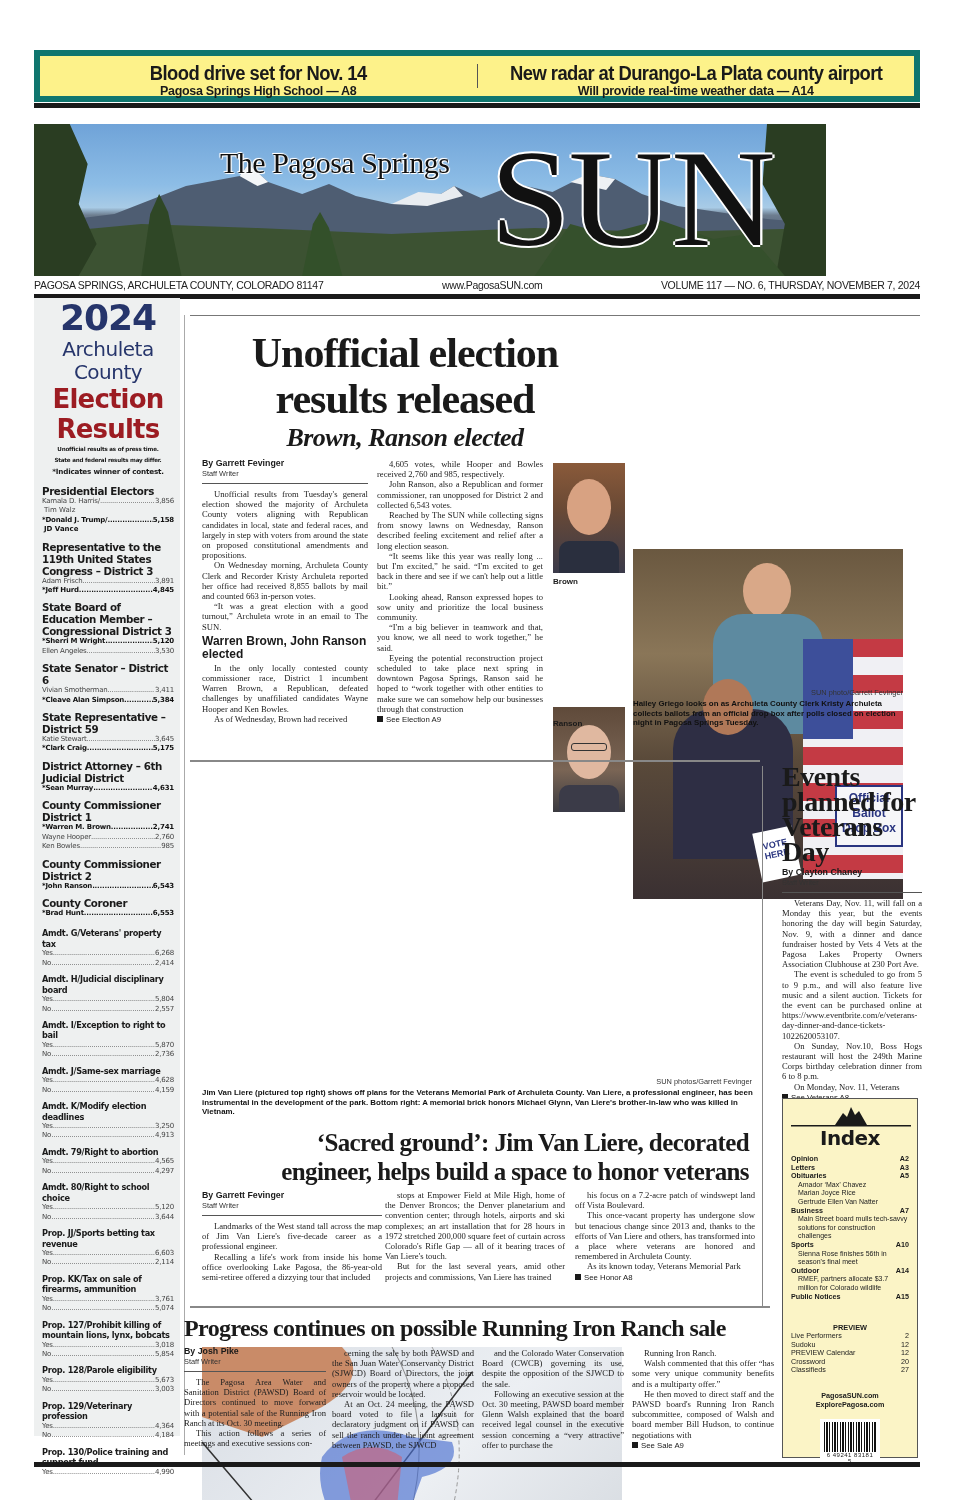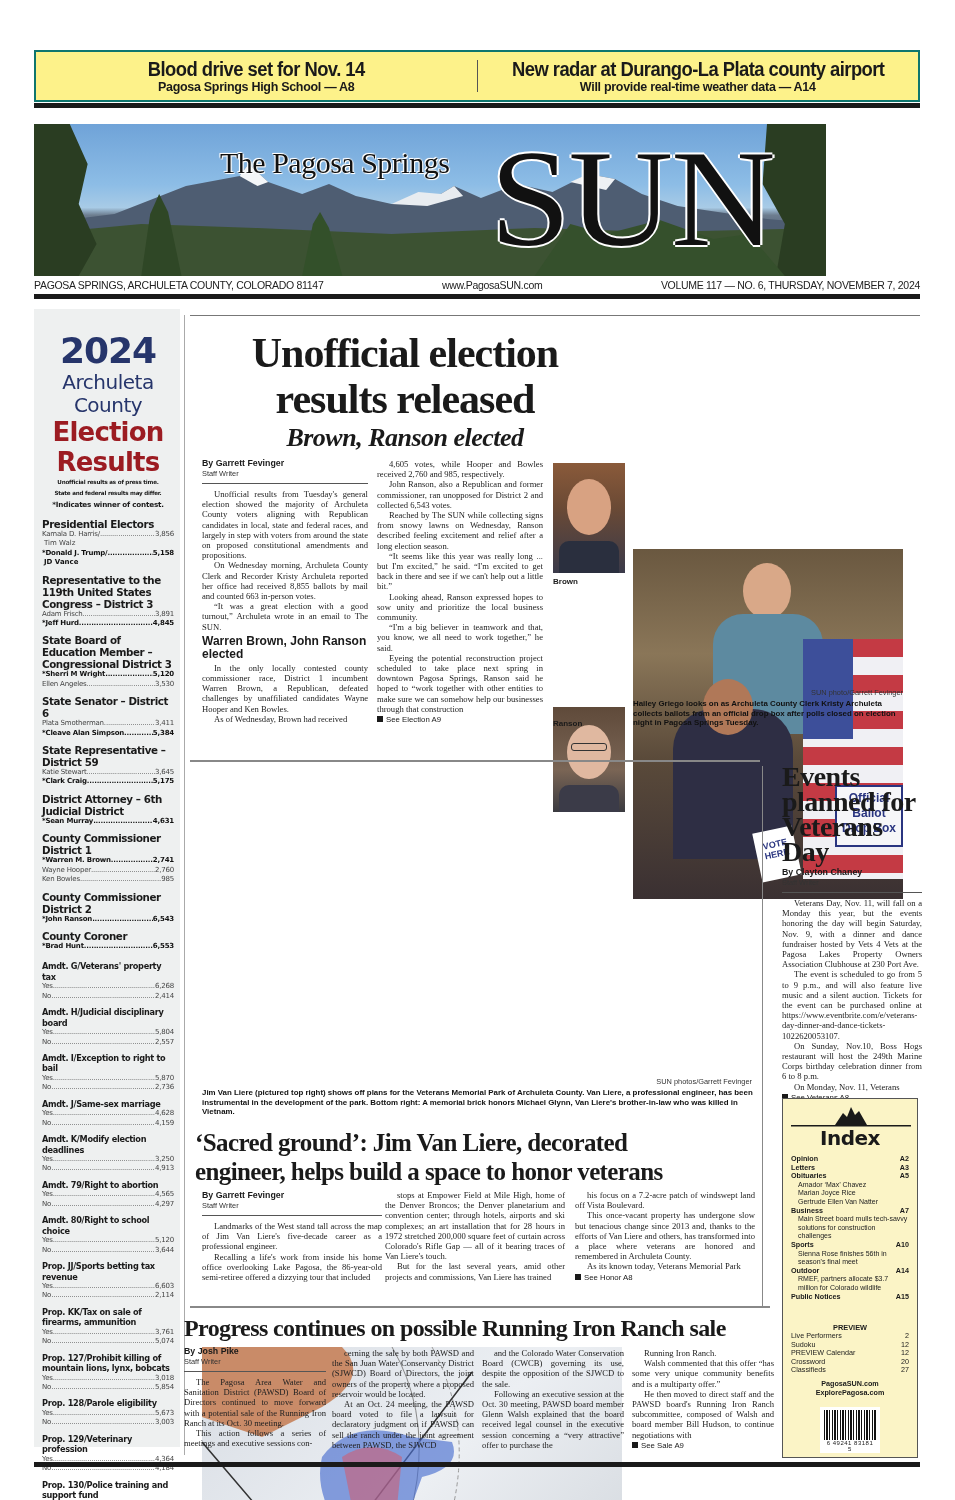--- a/index.html
+++ b/index.html
@@ -2,42 +2,42 @@
 <html><head>
 <meta charset="utf-8">
 <style>
 *{box-sizing:border-box;margin:0;padding:0}
 body{width:955px;height:1500px;background:#fff;position:relative;overflow:hidden;font-family:"Liberation Serif",serif;color:#1a1a1a}
 .abs{position:absolute}
 .sans{font-family:"Liberation Sans",sans-serif}
 .serif{font-family:"Liberation Serif",serif}
 
 
-#teaser{left:34px;top:50px;width:886px;height:52px;background:#fdf28a;border:2px solid #0f766e;display:flex}
+#teaser{left:34px;top:50px;width:886px;height:52px;background:#fdf28a;border:6px solid #0f766e;display:flex}
 #teaser .t{flex:1;text-align:center;padding-top:6px}
 #teaser .t h2{font-family:"Liberation Sans",sans-serif;font-weight:bold;font-size:20px;letter-spacing:-0.6px;line-height:22px;transform:scaleX(.92)}
 #teaser .t p{font-family:"Liberation Sans",sans-serif;font-weight:bold;font-size:12.5px;letter-spacing:-0.3px;line-height:15px}
 #teaser .div{width:1px;background:#555;margin:8px 0}
 #teaserrule{left:34px;top:103px;width:886px;height:5px;background:#1a1a1a}
 
 
 #mast{left:34px;top:124px;width:792px;height:152px;overflow:hidden;
  background:linear-gradient(180deg,#6fa3d8 0%,#8dbde6 40%,#a8cbe6 55%,#6d7d8f 60%,#54657a 70%,#3f5a3c 80%,#2f4a2a 100%)}
 #mast .mtn{position:absolute;left:0;top:0;width:100%;height:100%}
 #mast .pre{position:absolute;left:186px;top:22px;font-family:"Liberation Serif",serif;font-size:30px;color:#111;letter-spacing:-0.5px;-webkit-text-stroke:0;text-shadow:0 0 2px #fff,0 0 2px #fff,1px 1px 0 #fff,-1px -1px 0 #fff}
 #mast .sun{position:absolute;left:456px;top:6px;font-family:"Liberation Serif",serif;font-size:138px;line-height:138px;color:#111;letter-spacing:-2px;text-shadow:2px 0 0 #fff,-2px 0 0 #fff,0 2px 0 #fff,0 -2px 0 #fff;transform:scaleX(1.05);transform-origin:left}
 #mast .price{position:absolute;left:795px;top:22px;font-family:"Liberation Serif",serif;font-size:34px;color:#111;text-shadow:0 0 3px #fff}
 #mast .price sup{font-size:17px;vertical-align:top;position:relative;top:2px}
 
 
 #folio{left:34px;top:279px;width:886px;height:14px;display:flex;justify-content:space-between;font-family:"Liberation Sans",sans-serif;font-size:10.5px;letter-spacing:-0.3px;color:#222}
 #foliorule{left:34px;top:294px;width:886px;height:5px;background:#1a1a1a}
 
 
-#elect{left:34px;top:309px;width:146px;height:1138px;background:#eef0f0;padding:22px 6px 0 8px}
+#elect{left:34px;top:298px;width:146px;height:1138px;background:#eef0f0;padding:0 6px 0 8px}
 #elect .yr{font-family:"DejaVu Sans",sans-serif;font-weight:bold;color:#26356b;font-size:36px;text-align:center;line-height:40px;letter-spacing:-1px}
 #elect .co{font-family:"DejaVu Sans",sans-serif;font-weight:normal;color:#26356b;font-size:20px;text-align:center;line-height:23px;letter-spacing:-0.5px}
 #elect .er{font-family:"DejaVu Sans",sans-serif;font-weight:bold;color:#9c1c22;font-size:26px;text-align:center;line-height:30px;letter-spacing:-0.8px}
 #elect .note{font-family:"DejaVu Sans",sans-serif;font-weight:bold;font-size:5.6px;text-align:center;line-height:11px;letter-spacing:-0.2px}
 #elect .note2{font-family:"DejaVu Sans",sans-serif;font-weight:bold;font-size:7.2px;text-align:center;line-height:11px;margin-bottom:8px;letter-spacing:-0.2px}
 .race{margin-bottom:6px}
 .race h4{font-family:"DejaVu Sans",sans-serif;font-weight:bold;font-size:10.3px;line-height:12px;letter-spacing:-0.4px;color:#1a1a1a}
 .race.prop h4{font-size:8.2px;line-height:10.5px;letter-spacing:-0.3px}
 .row{display:flex;font-family:"DejaVu Sans",sans-serif;font-size:7px;line-height:9.4px;color:#444;letter-spacing:-0.2px;white-space:nowrap;overflow:hidden}
 .row.win{font-weight:bold;color:#111}
@@ -163,21 +163,21 @@
         </div>
         <div class="row">
           <span class="n">Ellen Angeles</span>
           <span class="dots"></span>
           <span class="v">3,530</span>
         </div>
       </div>
       <div class="race">
         <h4>State Senator – District 6</h4>
         <div class="row">
-          <span class="n">Plata Smotherman</span>
+          <span class="n">Vivian Smotherman</span>
           <span class="dots"></span>
           <span class="v">3,411</span>
         </div>
         <div class="row win">
           <span class="n">*Cleave Alan Simpson</span>
           <span class="dots"></span>
           <span class="v">5,384</span>
         </div>
       </div>
       <div class="race">
@@ -476,21 +476,21 @@
     <path d="M120,110 Q150,70 210,90 L250,95 Q260,120 220,130 L200,185 Q170,215 150,200 Q110,150 120,110 Z" fill="#4a6fd0" fill-opacity=".65"></path>
     <path d="M140,110 Q170,90 200,110 L195,160 Q170,175 150,160 Z" fill="#d55a6a" fill-opacity=".55"></path>
     <path d="M0,0 L140,0 Q170,30 120,60 L60,90 L0,70 Z" fill="#c98b68"></path>
     <path d="M0,200 Q60,185 110,210 L120,260 Q60,292 0,292 Z" fill="#d09a7a"></path>
   </svg>
 </div>
 
 <div class="abs credit" style="left:600px;top:1077px;width:152px">SUN photos/Garrett Fevinger</div>
 <div class="abs cutline" style="left:202px;top:1088px;width:552px">Jim Van Liere (pictured top right) shows off plans for the Veterans Memorial Park of Archuleta County. Van Liere, a professional engineer, has been instrumental in the development of the park. Bottom right: A memorial brick honors Michael Glynn, Van Liere's brother-in-law who was killed in Vietnam.</div>
 
-<div class="abs" style="left:195px;top:1128px;width:560px;text-align:left;font-family:'Liberation Serif',serif;font-weight:bold;font-size:25px;line-height:29px;letter-spacing:-0.6px">
+<div class="abs" style="left:189px;top:1128px;width:560px;text-align:right;font-family:'Liberation Serif',serif;font-weight:bold;font-size:25px;line-height:29px;letter-spacing:-0.6px">
   <div>‘Sacred ground’: Jim Van Liere, decorated</div>
   <div>engineer, helps build a space to honor veterans</div>
 </div>
 
 <div class="abs" style="left:202px;top:1190px;width:180px">
   <div class="byline">By Garrett Fevinger</div>
   <div class="staff">Staff Writer</div>
   <div class="bylrule"></div>
   <div class="body" id="feat-col1">
       <p>Landmarks of the West stand tall across the map of Jim Van Liere's five-decade career as a professional engineer.</p>
@@ -619,21 +619,21 @@
       </div>
       <div class="ix">
         <span>Crossword</span>
         <span>20</span>
       </div>
       <div class="ix">
         <span>Classifieds</span>
         <span>27</span>
       </div>
     </div>
-  <div class="sans" style="font-weight:bold;font-size:7.2px;text-align:center;margin-top:4px">PagosaSUN.com</div>
+  <div class="sans" style="font-weight:bold;font-size:7.2px;text-align:center;margin-top:16px">PagosaSUN.com</div>
   <div class="sans" style="font-weight:bold;font-size:7.2px;text-align:center">ExplorePagosa.com</div>
   <div style="margin:10px auto 0;width:60px;background:#fff;padding:3px 4px 1px">
     <div style="height:30px;background:repeating-linear-gradient(90deg,#111 0 1px,#fff 1px 2px,#111 2px 4px,#fff 4px 5px,#111 5px 6px,#fff 6px 8px)"></div>
     <div class="sans" style="font-size:6px;text-align:center;letter-spacing:0.5px">6  49241  83181  5</div>
   </div>
 </div>
 
 <div class="abs" style="left:34px;top:1462px;width:886px;height:5px;background:#1a1a1a"></div>
 
 </body></html>

